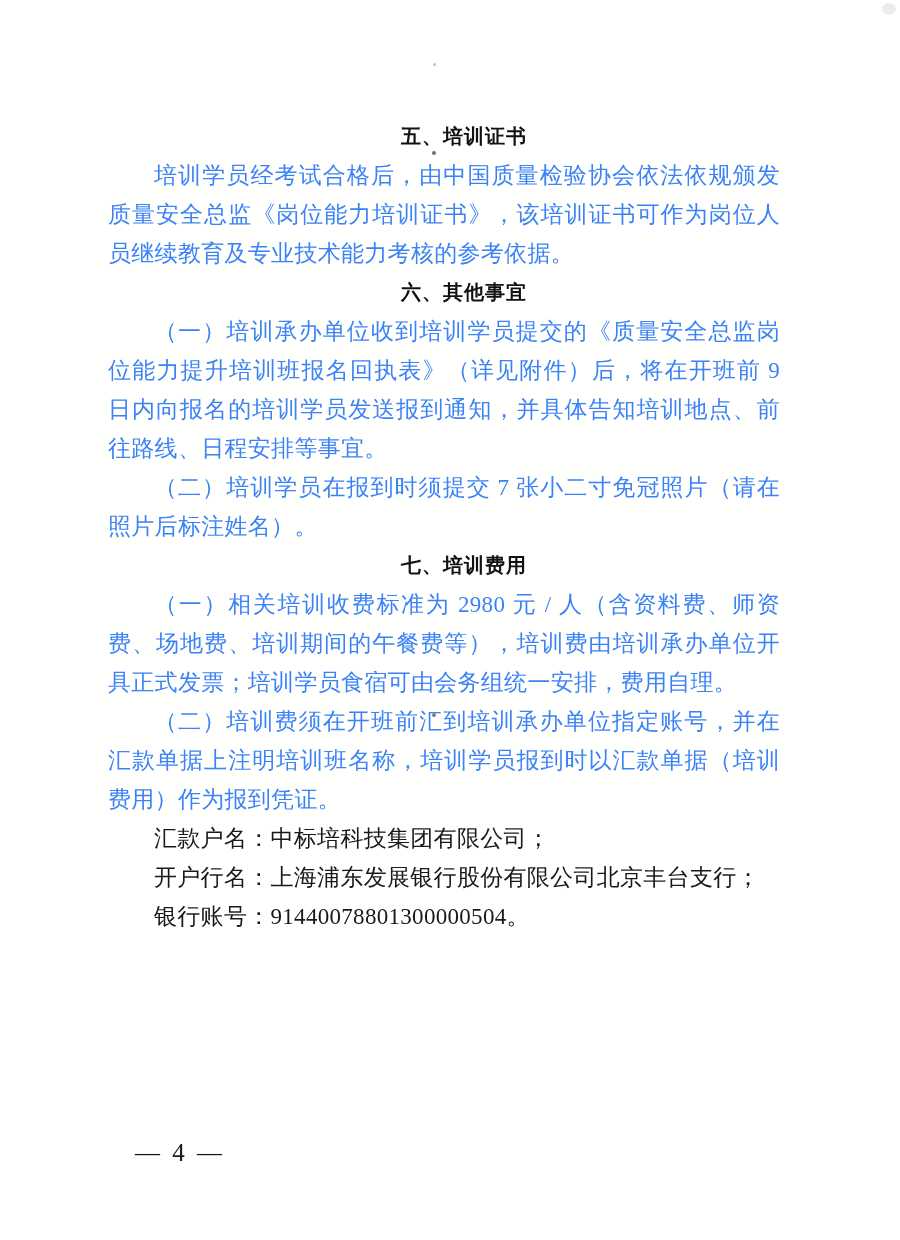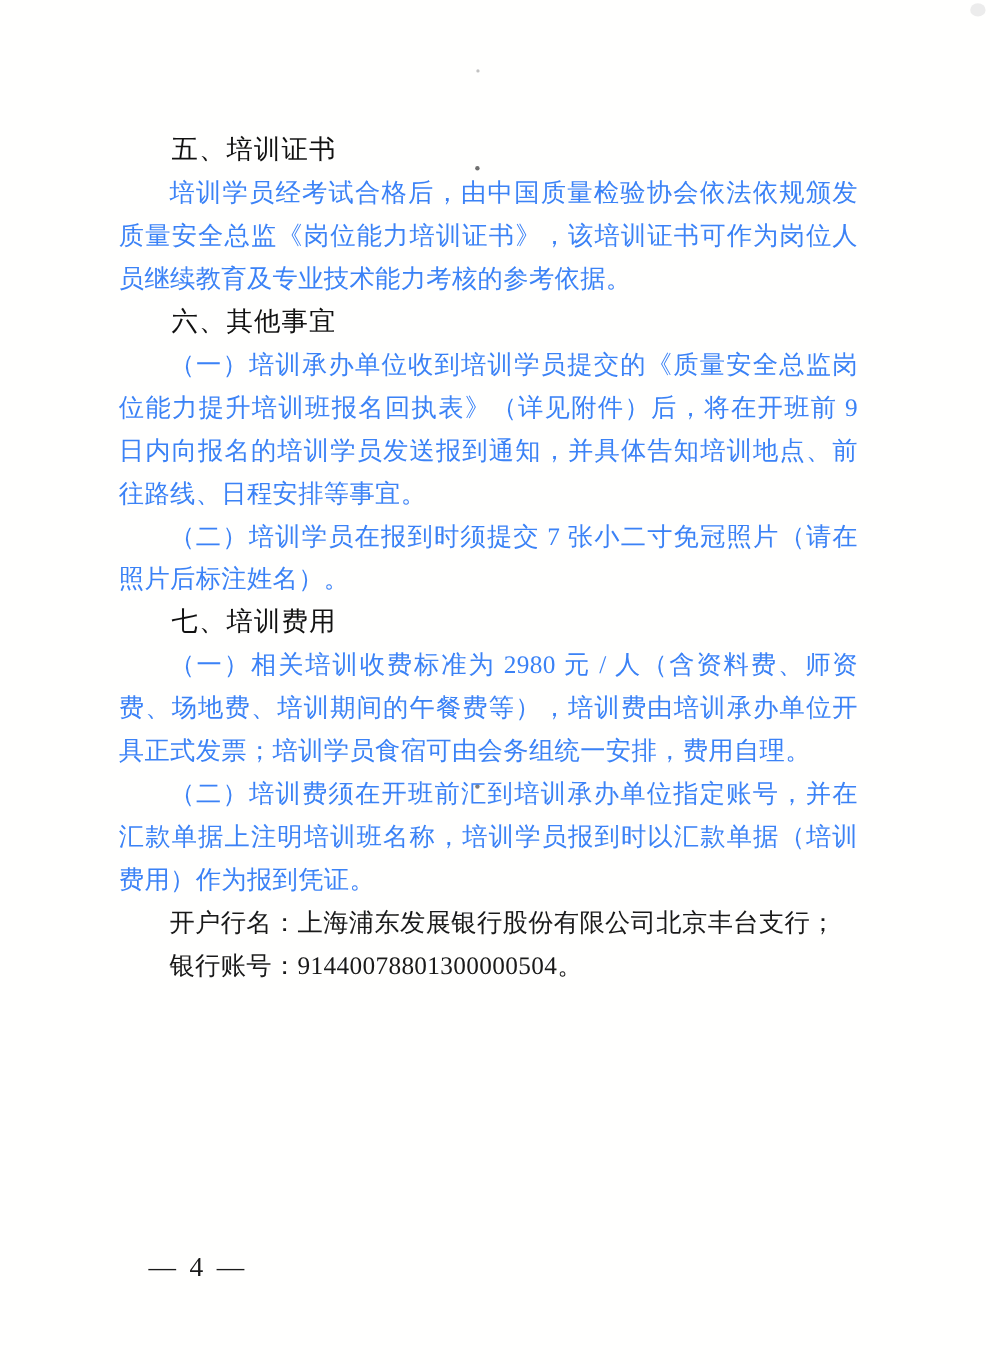--- a/index.html
+++ b/index.html
@@ -17,26 +17,27 @@
   }
   .content {
     position: absolute;
     left: 108px;
     top: 117px;
     width: 672px;
   }
   .sec-heading {
     margin: 0;
     font-family: "Liberation Sans", sans-serif;
-    font-weight: normal;
-    font-size: 24px;
+    font-weight: bold;
+    font-size: 20px;
     line-height: 39px;
     text-indent: 2em;
     letter-spacing: 1px;
     color: #111111;
+    text-align: center;
   }
   .para {
     margin: 0;
     font-family: "Liberation Serif", serif;
     font-size: 23px;
     line-height: 39px;
     text-indent: 2em;
     text-align: justify;
     letter-spacing: 0.3px;
     color: #3b82f6;
@@ -95,20 +96,21 @@
     <p class="para">培训学员经考试合格后，由中国质量检验协会依法依规颁发质量安全总监《岗位能力培训证书》，该培训证书可作为岗位人员继续教育及专业技术能力考核的参考依据。</p>
 
     <h2 class="sec-heading">六、其他事宜</h2>
     <p class="para">（一）培训承办单位收到培训学员提交的《质量安全总监岗位能力提升培训班报名回执表》（详见附件）后，将在开班前 9 日内向报名的培训学员发送报到通知，并具体告知培训地点、前往路线、日程安排等事宜。</p>
     <p class="para">（二）培训学员在报到时须提交 7 张小二寸免冠照片（请在照片后标注姓名）。</p>
 
     <h2 class="sec-heading">七、培训费用</h2>
     <p class="para">（一）相关培训收费标准为 2980 元 / 人（含资料费、师资费、场地费、培训期间的午餐费等），培训费由培训承办单位开具正式发票；培训学员食宿可由会务组统一安排，费用自理。</p>
     <p class="para">（二）培训费须在开班前汇到培训承办单位指定账号，并在汇款单据上注明培训班名称，培训学员报到时以汇款单据（培训费用）作为报到凭证。</p>
 
+    <p class="remit-line">汇款户名：中标培科技集团有限公司；</p>
     <p class="remit-line">开户行名：上海浦东发展银行股份有限公司北京丰台支行；</p>
     <p class="remit-line">银行账号：91440078801300000504。</p>
 
   </div>
 
   <div class="page-number">— 4 —</div>
 
 </div>
 
 </body></html>

